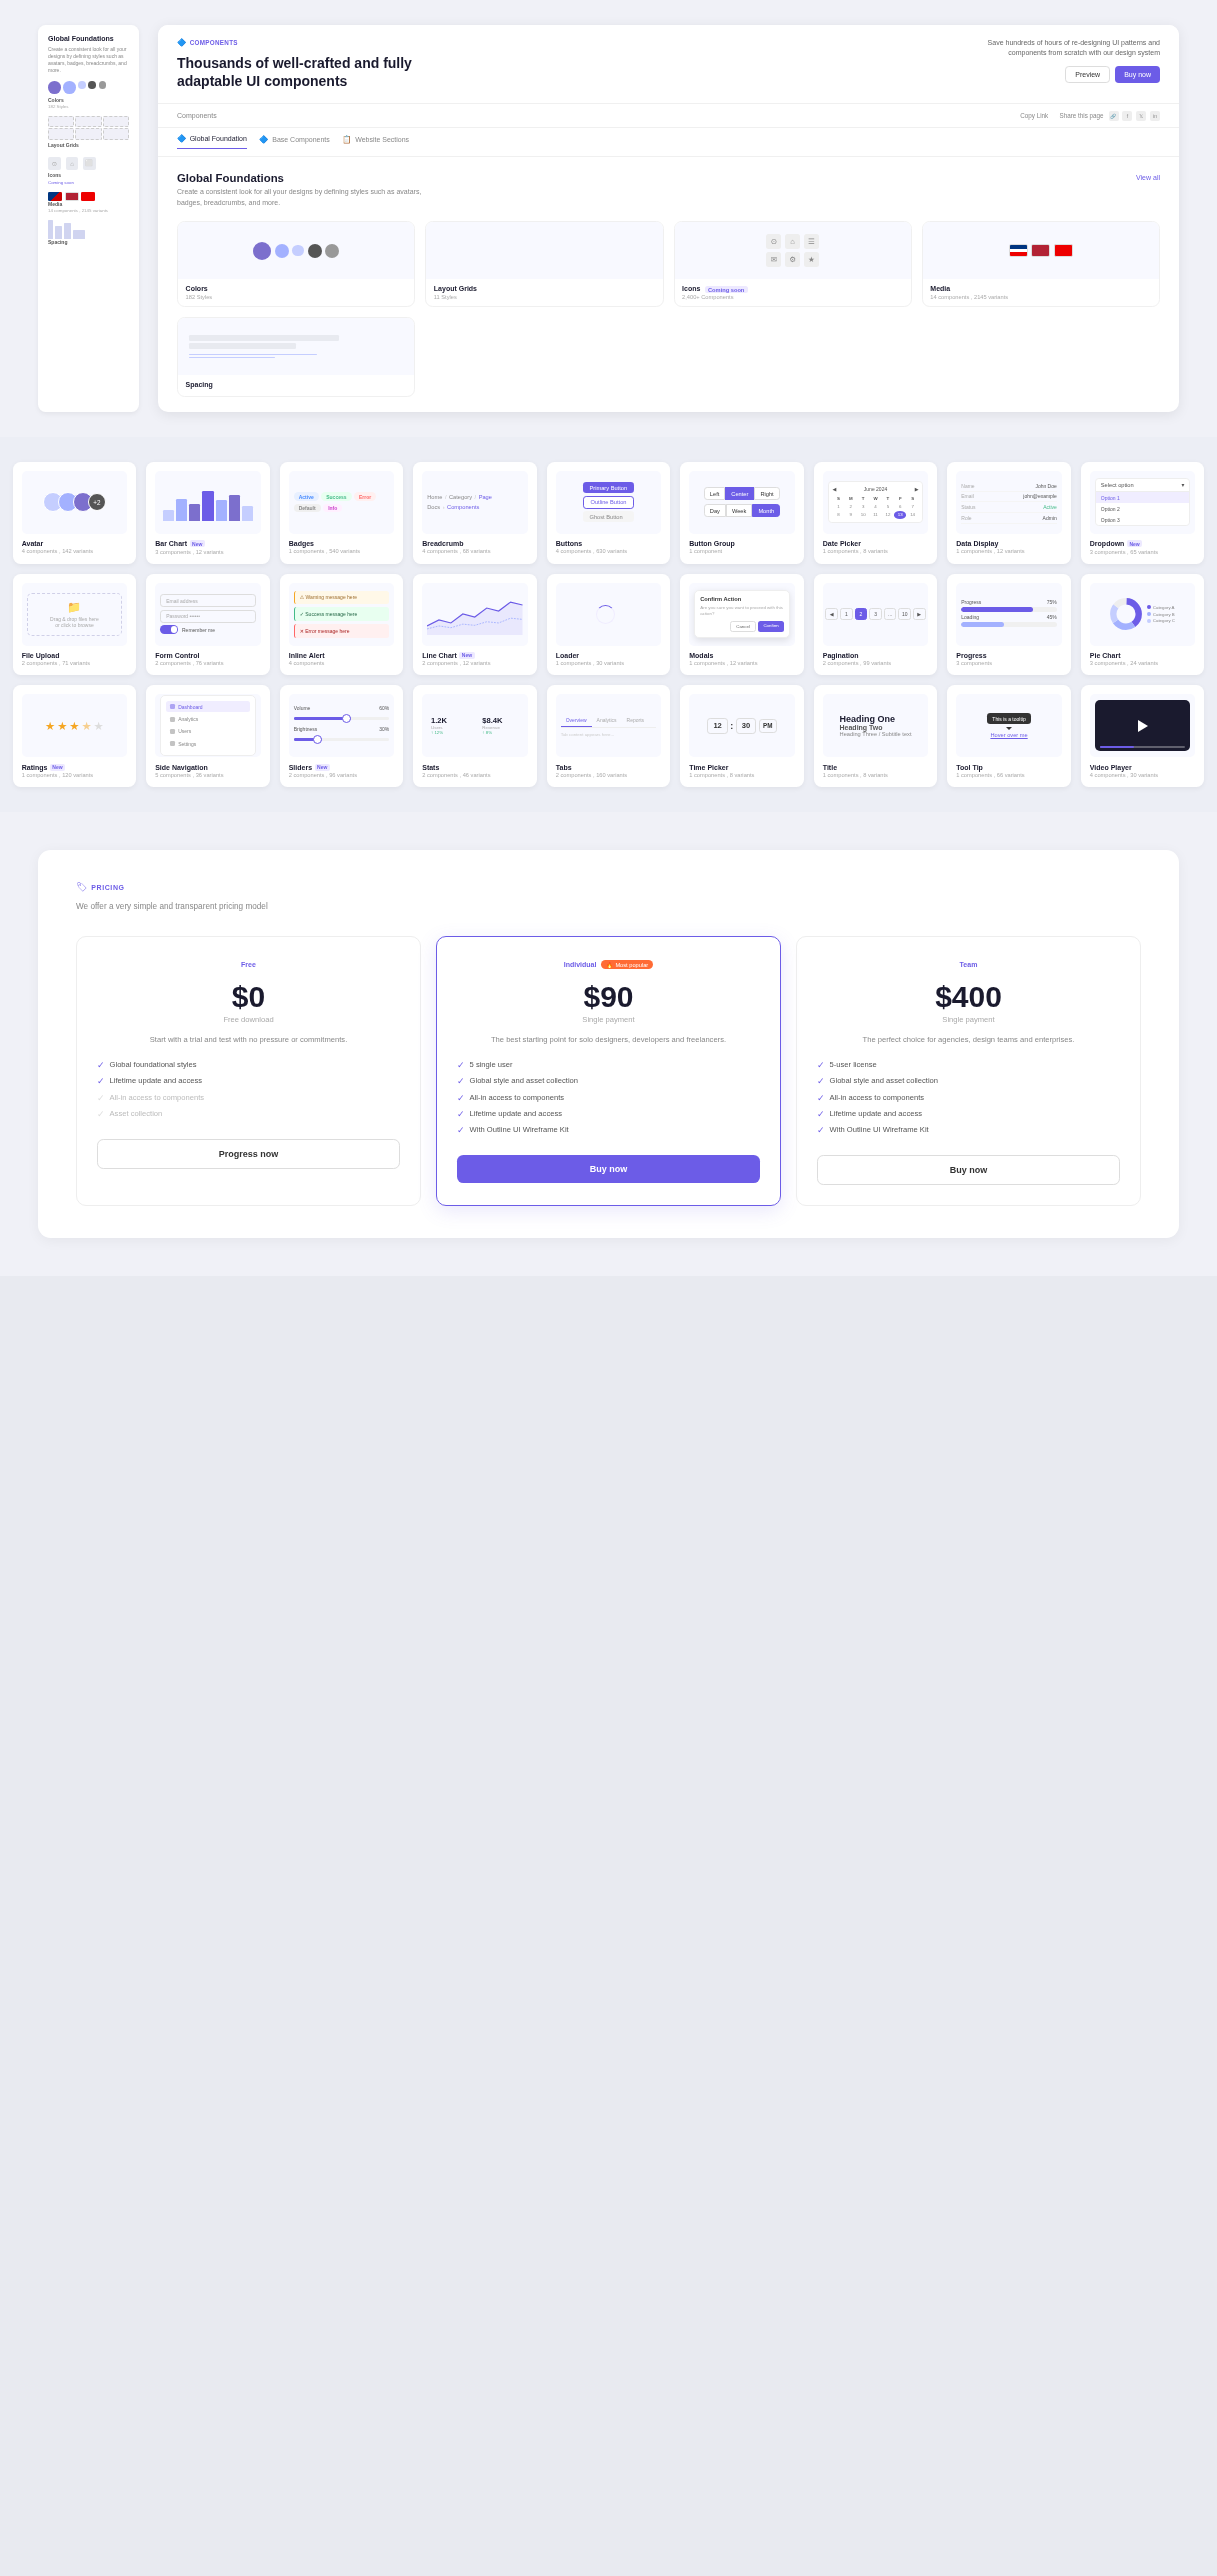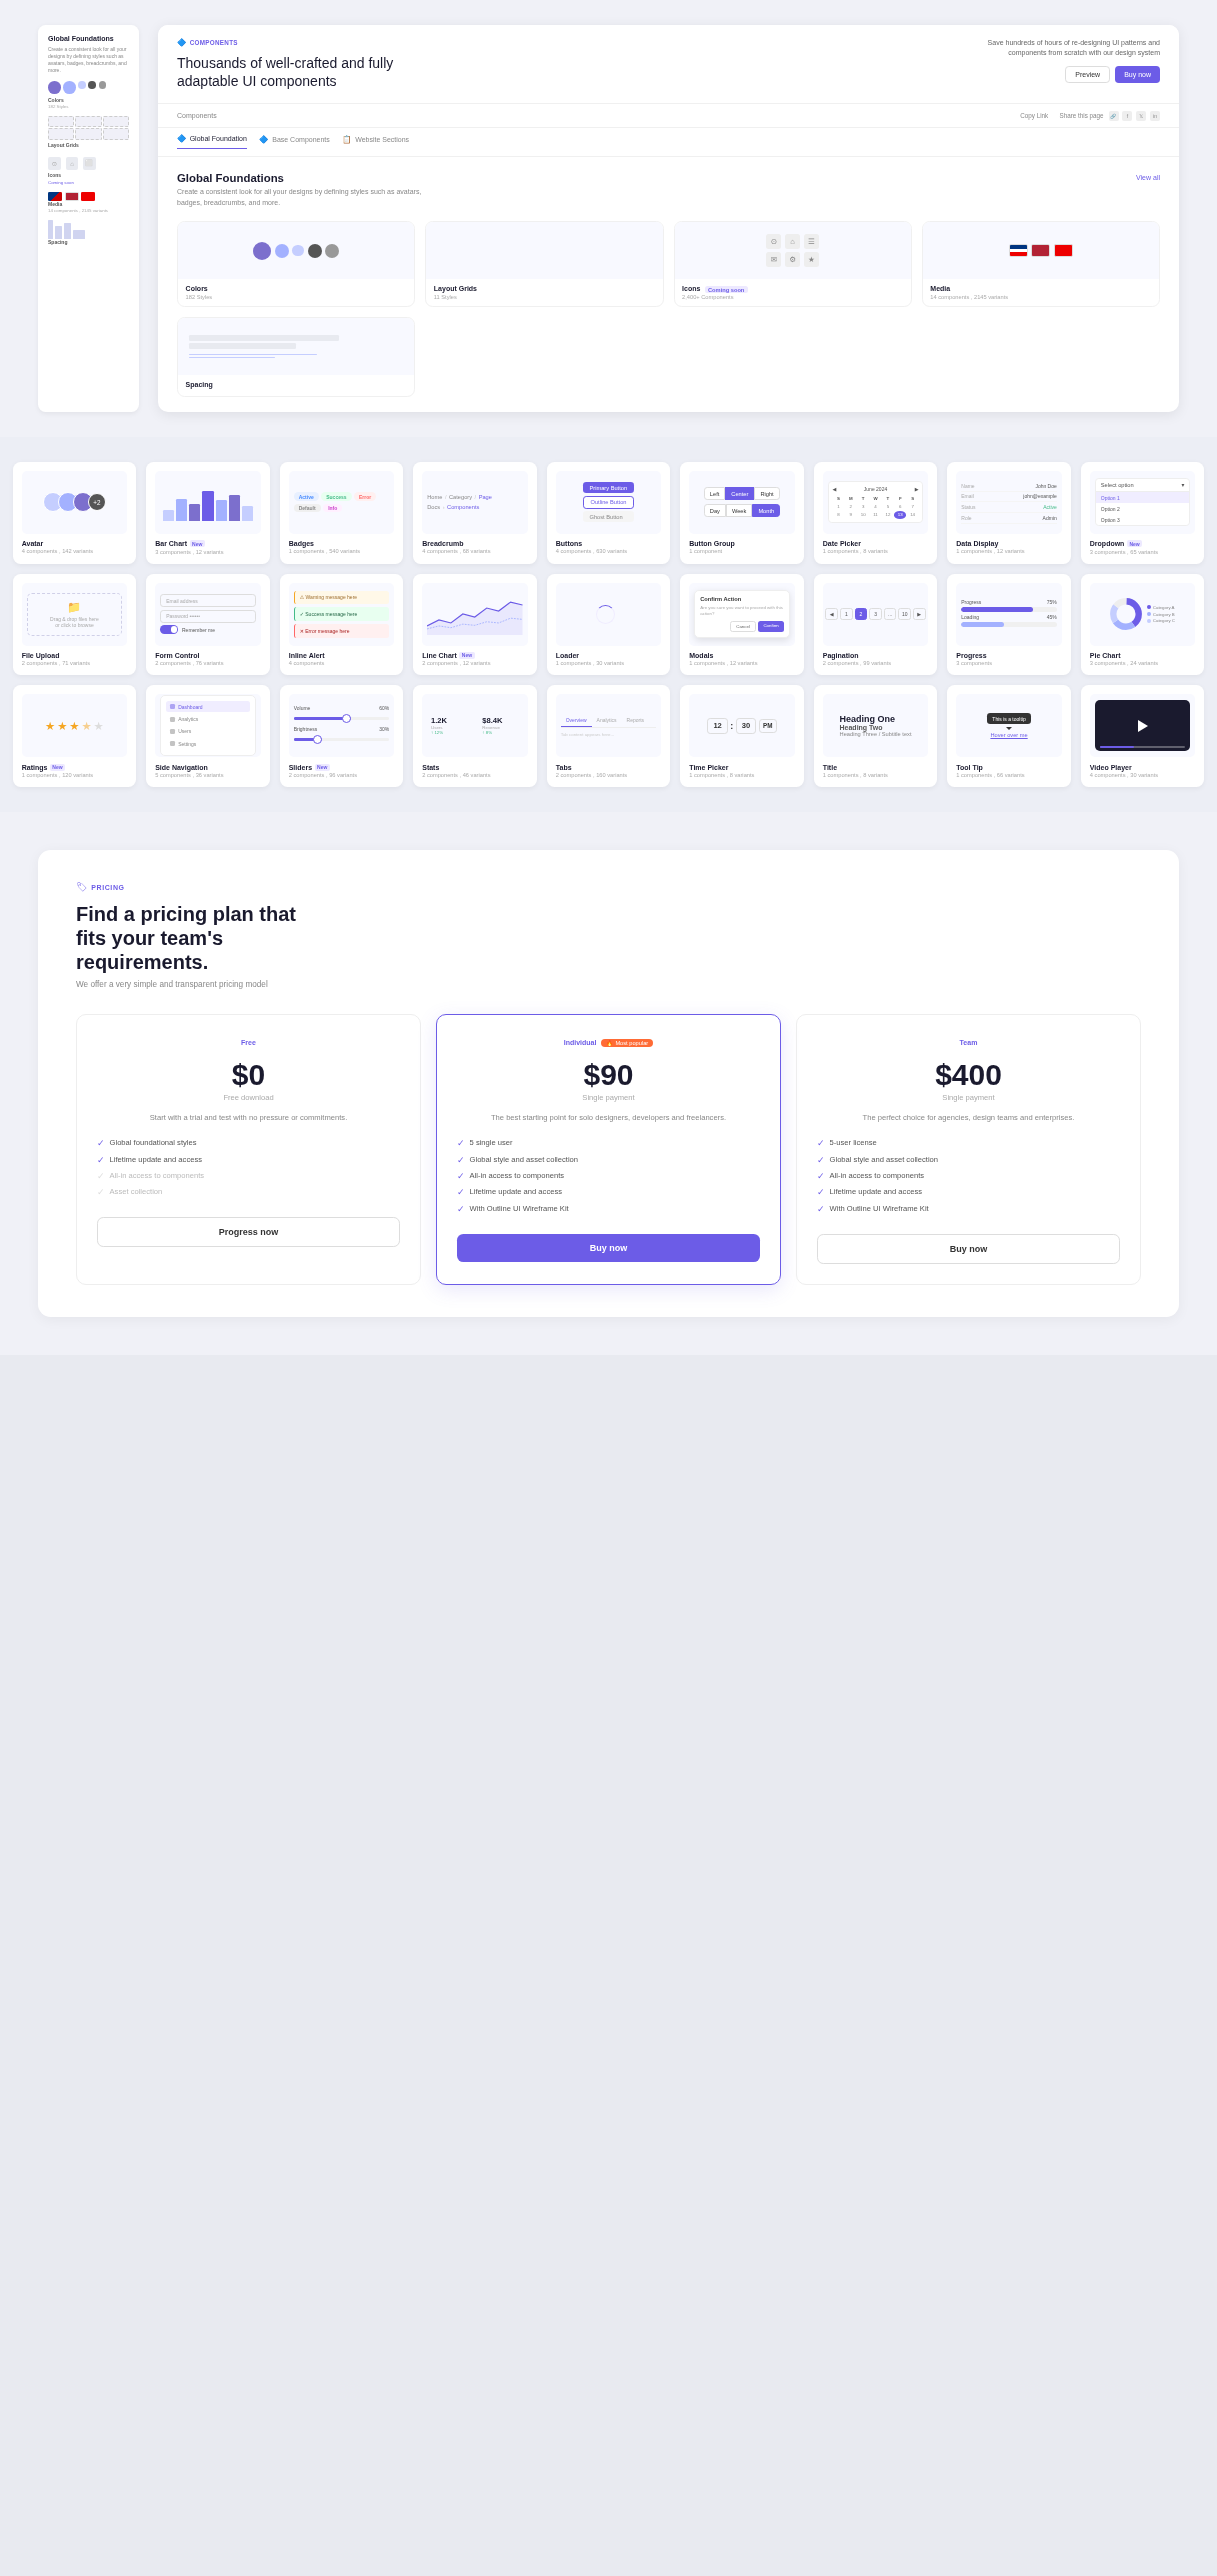--- a/index.html
+++ b/index.html
@@ -125,21 +125,21 @@
     .hero-left .components-tag {
       display: flex;
       align-items: center;
       gap: 3.2px;
       margin-bottom: 7.6px;
     }
     .tag-icon { color: #6c5ce7; font-size: 7.6px; }
     .tag-text { font-size: 6.3px; color: #6c5ce7; font-weight: 600; letter-spacing: 0.3px; text-transform: uppercase; }
     .hero-title {
       font-size: 14px;
-      font-weight: 400;
+      font-weight: 700;
       color: #1a1a2e;
       line-height: 1.3;
       max-width: 254px;
     }
     .hero-right {
       text-align: right;
       max-width: 190px;
     }
     .hero-desc {
       font-size: 7px;
@@ -1311,21 +1311,20 @@
 
   </div>
 </div>
 
 <div class="pricing-section">
   <div class="pricing-inner">
     <div class="pricing-tag">
       <span class="pricing-tag-icon">🏷</span>
       <span class="pricing-tag-text">PRICING</span>
     </div>
-    <h2 class="pricing-title">Find a pricing plan that fits your team's requirements.</h2>
     <p class="pricing-desc">We offer a very simple and transparent pricing model</p>
 
     <div class="pricing-cards">
 
       <div class="pricing-card">
         <div class="plan-badges">
           <span class="plan-badge free">Free</span>
         </div>
         <div class="price-amount">$0</div>
         <div class="price-period">Free download</div>

